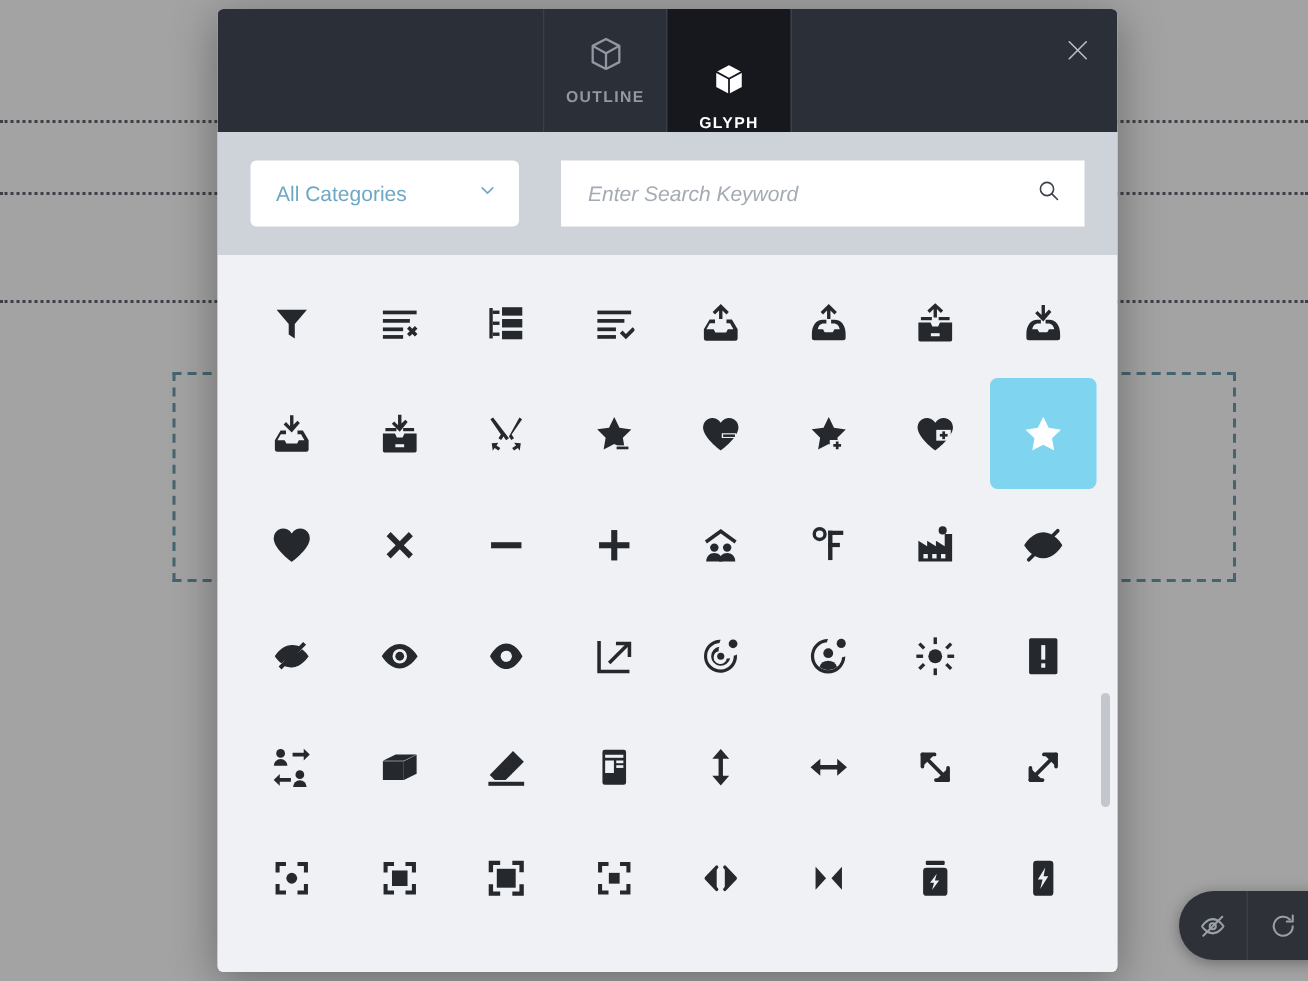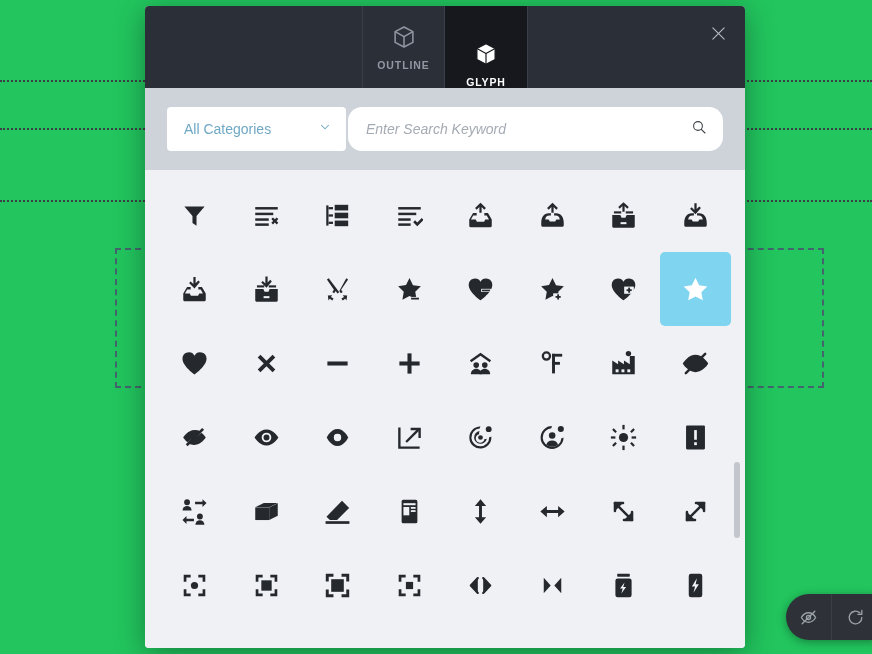--- a/index.html
+++ b/index.html
@@ -10,21 +10,21 @@
     height: 654px;
     overflow: hidden;
     font-family: "Liberation Sans", sans-serif;
   }
 
   
   #canvas {
     position: relative;
     width: 872px;
     height: 654px;
-    background: #22c55e;
+    background: #a3a3a3;
   }
 
   .guide-line {
     position: absolute;
     left: 0;
     width: 872px;
     height: 0;
     border-top: 2px dotted #3c4046;
   }
 
@@ -119,21 +119,21 @@
     stroke-linecap: round; }
 
   
   #search-band {
     flex: 0 0 82px;
     height: 82px;
     background: #ced3da;
     display: flex;
     align-items: center;
     padding: 0 22px;
-    gap: 2px;
+    gap: 28px;
   }
   #category-select {
     width: 179px;
     height: 44px;
     background: #ffffff;
     border-radius: 4px;
     display: flex;
     align-items: center;
     justify-content: space-between;
     padding: 0 14px 0 17px;
@@ -143,21 +143,21 @@
     font-size: 14px;
     color: #6fa8c4;
   }
   #category-select svg { width: 14px; height: 14px; stroke: #6fa8c4; stroke-width: 1.8;
     fill: none; stroke-linecap: round; stroke-linejoin: round; }
 
   #search-box {
     flex: 1 1 auto;
     height: 44px;
     background: #ffffff;
-    border-radius: 14px;
+    border-radius: 0;
     display: flex;
     align-items: center;
     padding: 0 16px 0 18px;
   }
   #search-input {
     flex: 1 1 auto;
     border: none;
     outline: none;
     font-size: 14px;
     font-style: italic;

